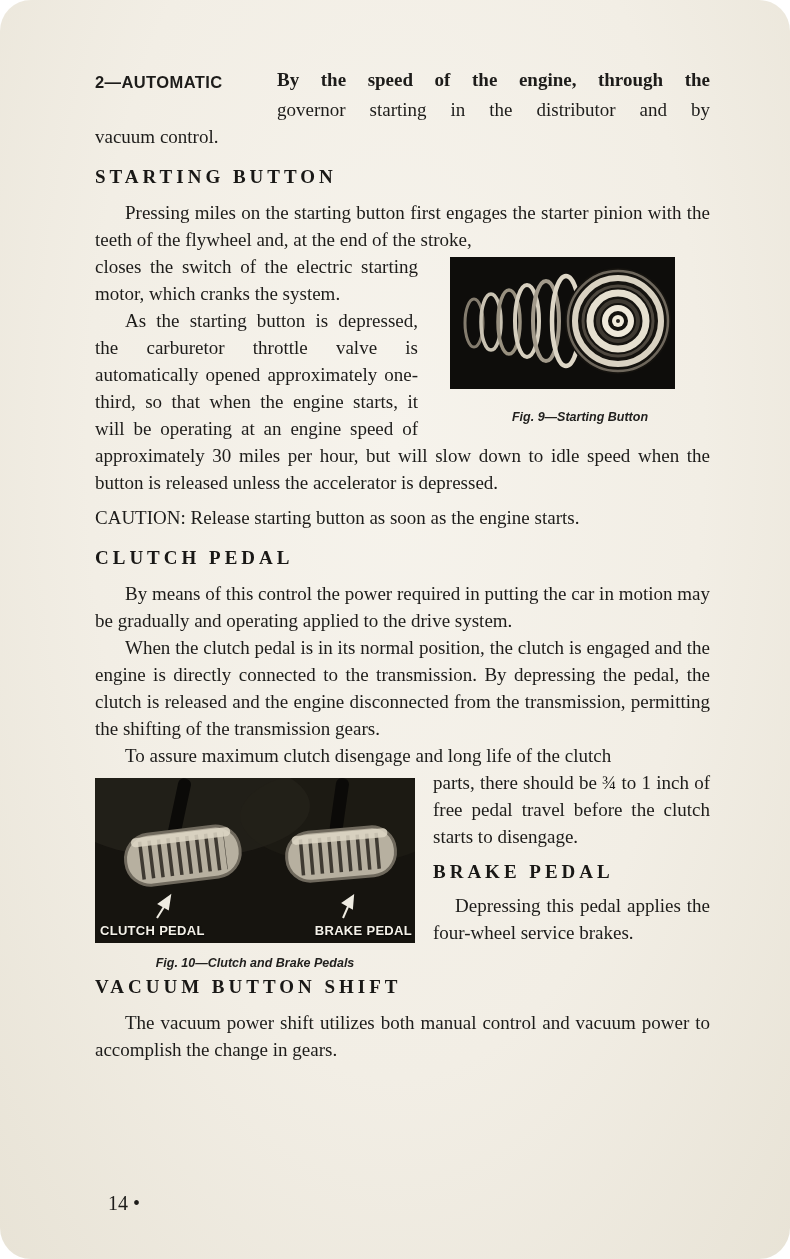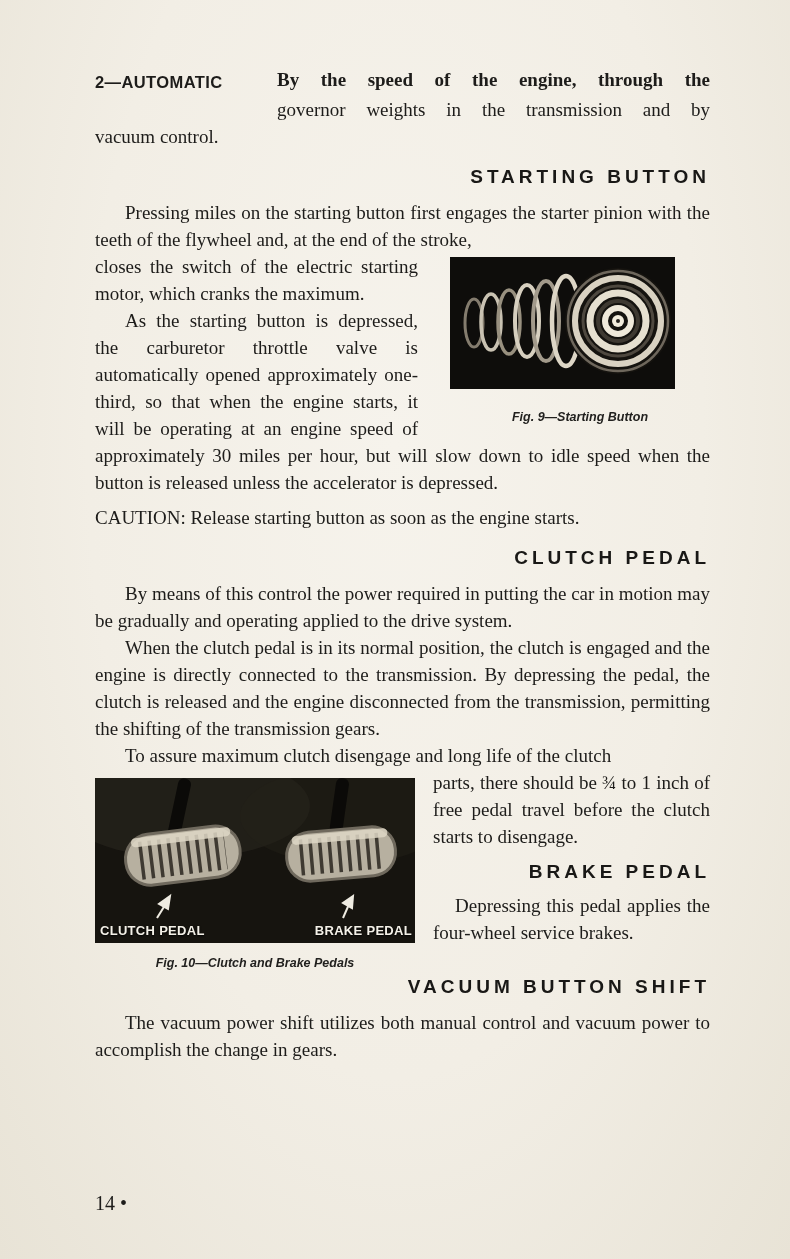--- a/index.html
+++ b/index.html
@@ -4,36 +4,37 @@
 <style>
   html, body { margin:0; padding:0; }
   .page {
     position: relative;
     width: 790px;
     height: 1259px;
     background: radial-gradient(ellipse at 50% 35%, #f6f3ec 0%, #f2eee5 55%, #e8e3d6 100%);
     font-family: "Liberation Serif", "DejaVu Serif", serif;
     color: #1d1c1a;
     overflow: hidden;
+    border-radius: 31px;
   }
   .content { padding: 66px 80px 0 95px; }
 
   p { margin: 0; font-size: 19px; line-height: 27px; text-align: justify; }
   p.ind { text-indent: 30px; }
   p.oneline { white-space: nowrap; text-align: left; }
   p.caution { margin-top: 8px; }
   p.brake-p { text-indent: 22px; }
 
   .sec {
     margin: 16px 0 11px;
-    font-family: Liberation Sans, sans-serif;
+    font-family: Liberation Serif, serif;
     font-size: 19px;
     font-weight: bold;
     letter-spacing: 4px;
-    text-align: right;
+    text-align: left;
     color: #191816;
   }
   h3.sec { margin: 11px 0 9px; }
   .clear { clear: both; margin-top: 18px; }
 
   .intro { font-size: 19px; line-height: 27px; }
   .intro-row { display: flex; }
   .intro-label {
     flex: 0 0 182px;
     font-family: "Liberation Sans", "DejaVu Sans", sans-serif;
@@ -70,39 +71,39 @@
     font-size: 13px;
     color: #f4f1e8;
     letter-spacing: .3px;
     text-shadow: 0 1px 2px #000;
   }
   .pl-left { left: 5px; }
   .pl-right { right: 3px; }
 
   .page-number {
     position: absolute;
-    left: 95px;
+    left: 108px;
     bottom: 44px;
     font-size: 20px;
     font-family: "Liberation Serif", "DejaVu Serif", serif;
     color: #1d1c1a;
   }
 </style>
 </head>
 <body>
 
 <div class="page">
   <div class="content">
 
     <div class="intro">
       <div class="intro-row">
         <span class="intro-label">2—AUTOMATIC</span>
         <span class="intro-l1">By the speed of the engine, through the</span>
       </div>
-      <div class="intro-l2">governor weights in the transmission and by</div>
+      <div class="intro-l2">governor starting in the distributor and by</div>
       <div class="intro-l3">vacuum control.</div>
     </div>
 
     <h2 class="sec">STARTING BUTTON</h2>
 
     <p class="ind">Pressing miles on the starting button first engages the starter pinion with the teeth of the flywheel and, at the end of the stroke,</p>
 
     <div class="fig fig9">
       <div class="fig9-img">
         <svg width="225" height="132" viewBox="0 0 225 132">
@@ -124,21 +125,21 @@
             <circle cx="168" cy="64" r="20" fill="none" stroke="#3e3931" stroke-width="4"></circle>
             <circle cx="168" cy="64" r="13" fill="none" stroke="#efe9da" stroke-width="6"></circle>
             <circle cx="168" cy="64" r="6" fill="#f2ecdc"></circle>
             <circle cx="168" cy="64" r="2" fill="#24211c"></circle>
           </g>
         </svg>
       </div>
       <div class="caption">Fig. 9—Starting Button</div>
     </div>
 
-    <p>closes the switch of the electric starting motor, which cranks the maximum.</p>
+    <p>closes the switch of the electric starting motor, which cranks the system.</p>
     <p class="ind">As the starting button is depressed, the carburetor throttle valve is automatically opened approximately one-third, so that when the engine starts, it will be operating at an engine speed of approximately 30 miles per hour, but will slow down to idle speed when the button is released unless the accelerator is depressed.</p>
     <p class="caution">CAUTION: Release starting button as soon as the engine starts.</p>
 
     <h2 class="sec">CLUTCH PEDAL</h2>
 
     <p class="ind">By means of this control the power required in putting the car in motion may be gradually and operating applied to the drive system.</p>
     <p class="ind">When the clutch pedal is in its normal position, the clutch is engaged and the engine is directly connected to the transmission. By depressing the pedal, the clutch is released and the engine disconnected from the transmission, permitting the shifting of the transmission gears.</p>
     <p class="ind oneline">To assure maximum clutch disengage and long life of the clutch</p>
 
     <div class="fig fig10">

